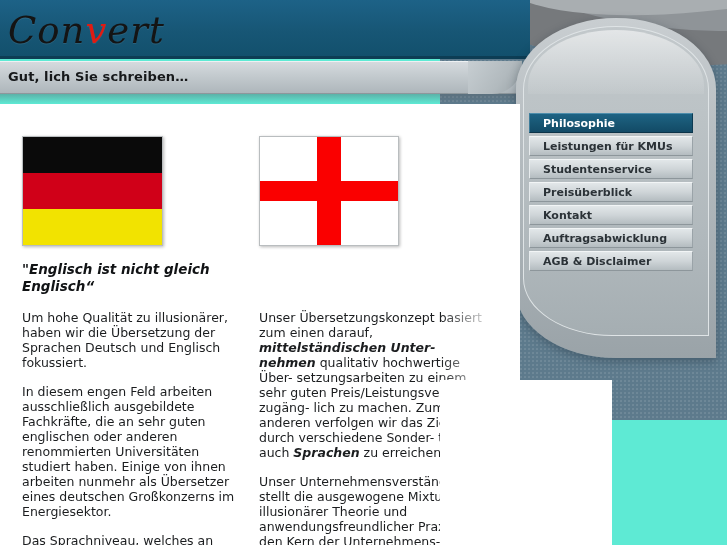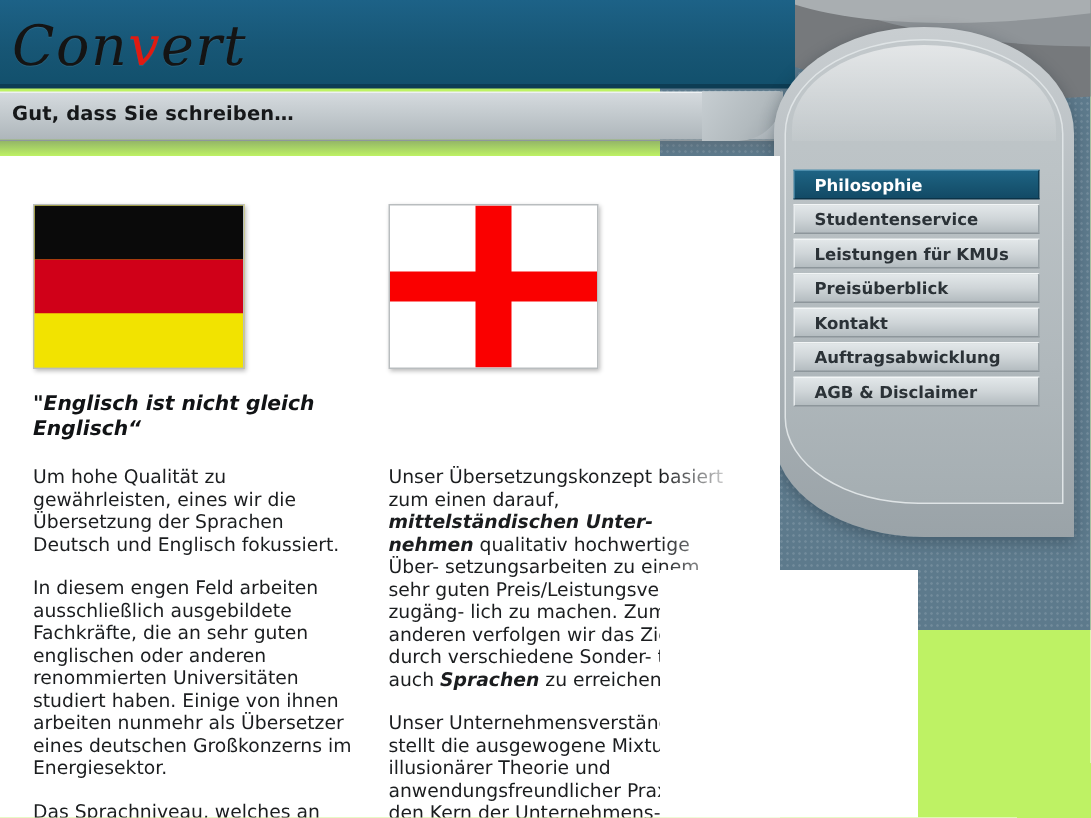--- a/index.html
+++ b/index.html
@@ -14,21 +14,21 @@
     font-family: "DejaVu Sans", "Liberation Sans", sans-serif;
     position: relative;
   }
 
   #page {
     position: absolute;
     left: 0; top: 0;
     width: 727px;
     height: 545px;
     overflow: hidden;
-    background: #bef264;
+    background: #5eead4;
   }
 
   
   .slate-bg {
     position: absolute;
     left: 440px;
     top: 0;
     width: 287px;
     height: 420px;
     background-color: #5d7a8c;
@@ -338,31 +338,31 @@
   <div class="swoosh-a"></div>
   <div class="swoosh-b"></div>
   <div class="swoosh-c"></div>
 
   <div class="header-blue"></div>
   <div class="header-blue-edge"></div>
   <div class="logo"><span>Con</span><span class="accent">v</span><span>ert</span></div>
 
   <div class="tagline-bar"></div>
   <div class="tagline-corner"></div>
-  <div class="tagline-text">Gut, dass Sie schreiben…</div>
+  <div class="tagline-text">Gut, lich Sie schreiben…</div>
   <div class="tagline-shadow"></div>
 
   <div class="nav-panel-outer"></div>
   <div class="nav-panel-inner"></div>
   <div class="nav-panel-gloss"></div>
 
   <nav class="nav-list" id="nav-list">
       <div class="nav-item active">Philosophie</div>
+      <div class="nav-item">Leistungen für KMUs</div>
       <div class="nav-item">Studentenservice</div>
-      <div class="nav-item">Leistungen für KMUs</div>
       <div class="nav-item">Preisüberblick</div>
       <div class="nav-item">Kontakt</div>
       <div class="nav-item">Auftragsabwicklung</div>
       <div class="nav-item">AGB &amp; Disclaimer</div>
     </nav>
 
   <div class="content">
 
     <div class="flags">
       <div class="flag flag-de">
@@ -372,21 +372,21 @@
       </div>
       <div class="flag flag-en">
         <div class="cross-h"></div>
         <div class="cross-v"></div>
       </div>
     </div>
 
     <div class="quote">"Englisch ist nicht gleich Englisch“</div>
 
     <div class="col col-left">
-      <p>Um hohe Qualität zu gewährleisten, eines wir die Übersetzung der Sprachen Deutsch und Englisch fokussiert.</p>
+      <p>Um hohe Qualität zu illusionärer, haben wir die Übersetzung der Sprachen Deutsch und Englisch fokussiert.</p>
       <p>In diesem engen Feld arbeiten ausschließlich ausgebildete Fachkräfte, die an sehr guten englischen oder anderen renommierten Universitäten studiert haben. Einige von ihnen arbeiten nunmehr als Übersetzer eines deutschen Großkonzerns im Energiesektor.</p>
       <p>Das Sprachniveau, welches an diesen Universitäten als Standard gilt, ist selbst von vielen Muttersprachlern</p>
     </div>
 
     <div class="col col-right">
       <p><span>Unser Übersetzungskonzept basiert zum einen darauf, </span><b>mittelständischen Unter- nehmen</b><span> qualitativ hochwertige Über- setzungsarbeiten zu einem sehr guten Preis/Leistungsverhältnis zugäng- lich zu machen. Zum anderen verfolgen wir das Ziel, durch verschiedene Sonder- tarife auch </span><b>Sprachen</b><span> zu erreichen.</span></p>
       <p>Unser Unternehmensverständnis stellt die ausgewogene Mixtur aus illusionärer Theorie und anwendungsfreundlicher Praxis in den Kern der Unternehmens- philosophie bei Convert.</p>
     </div>
   </div>
 

